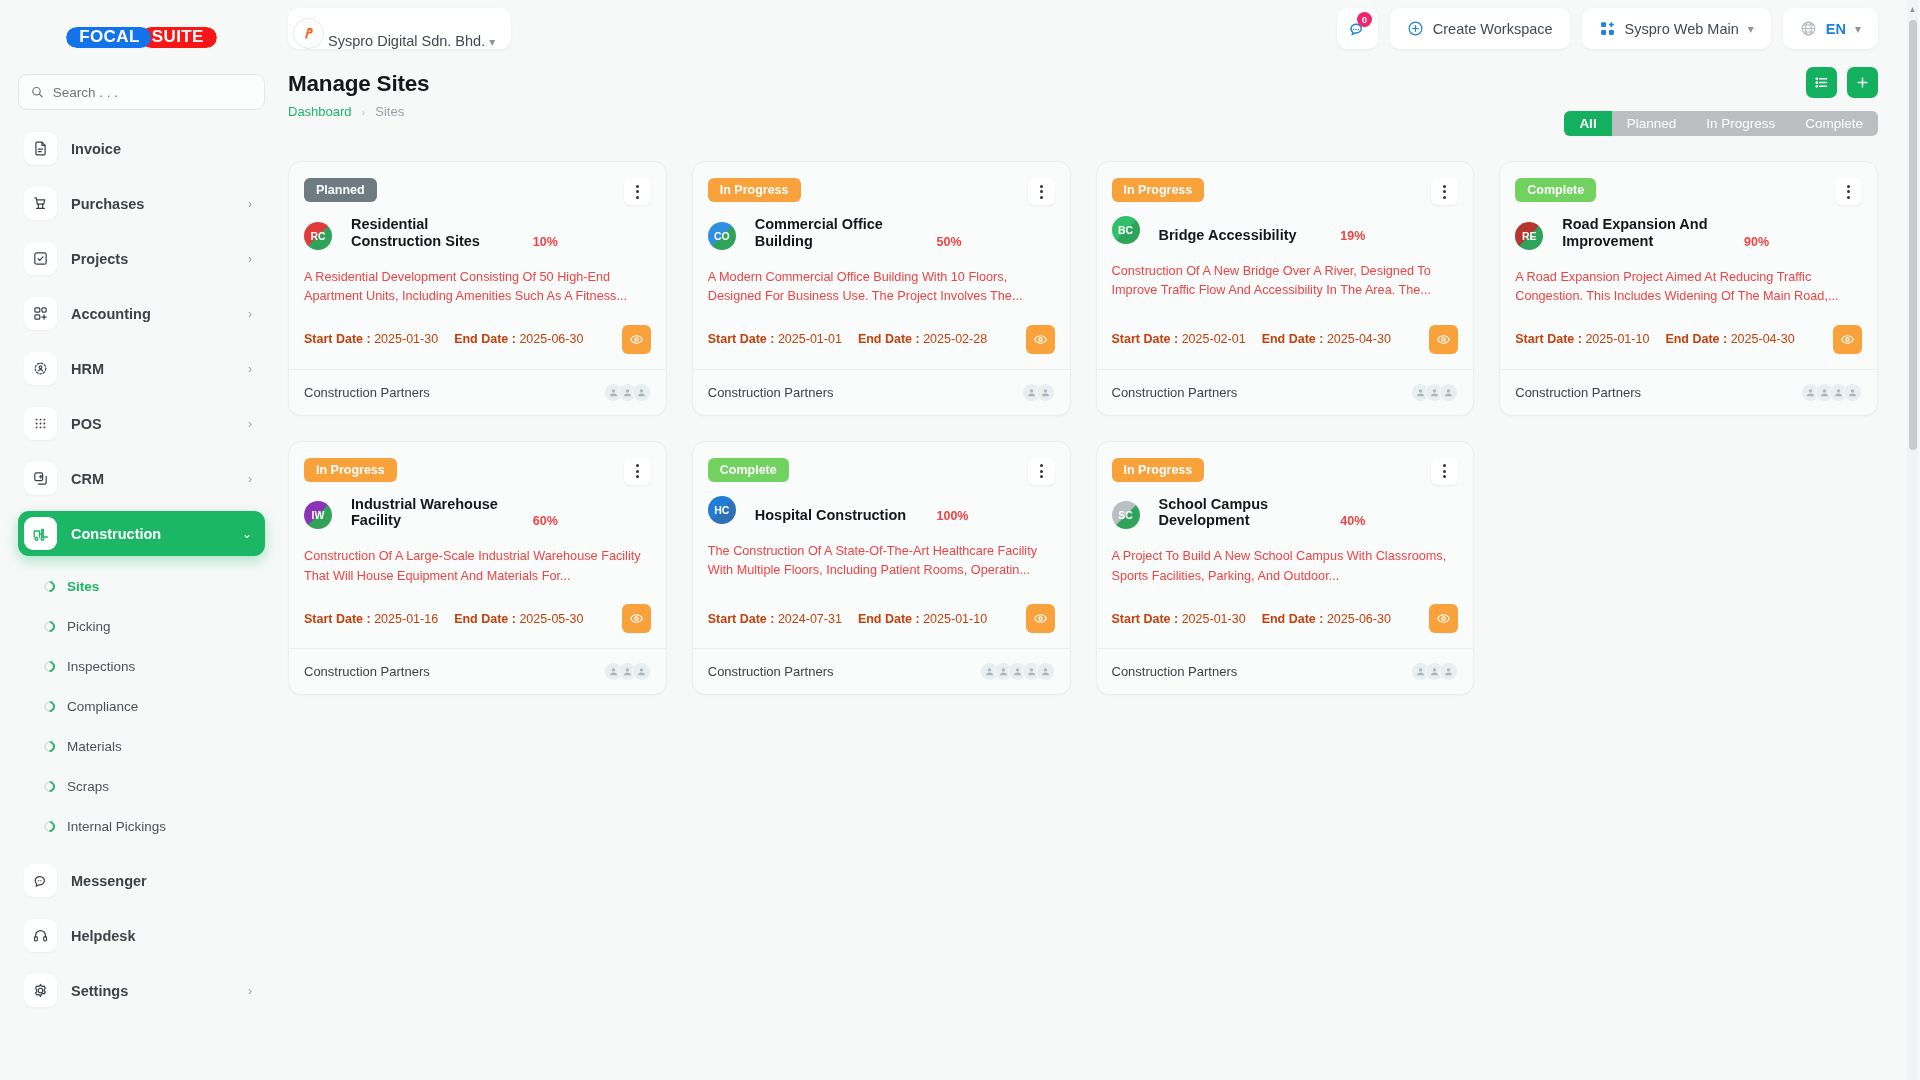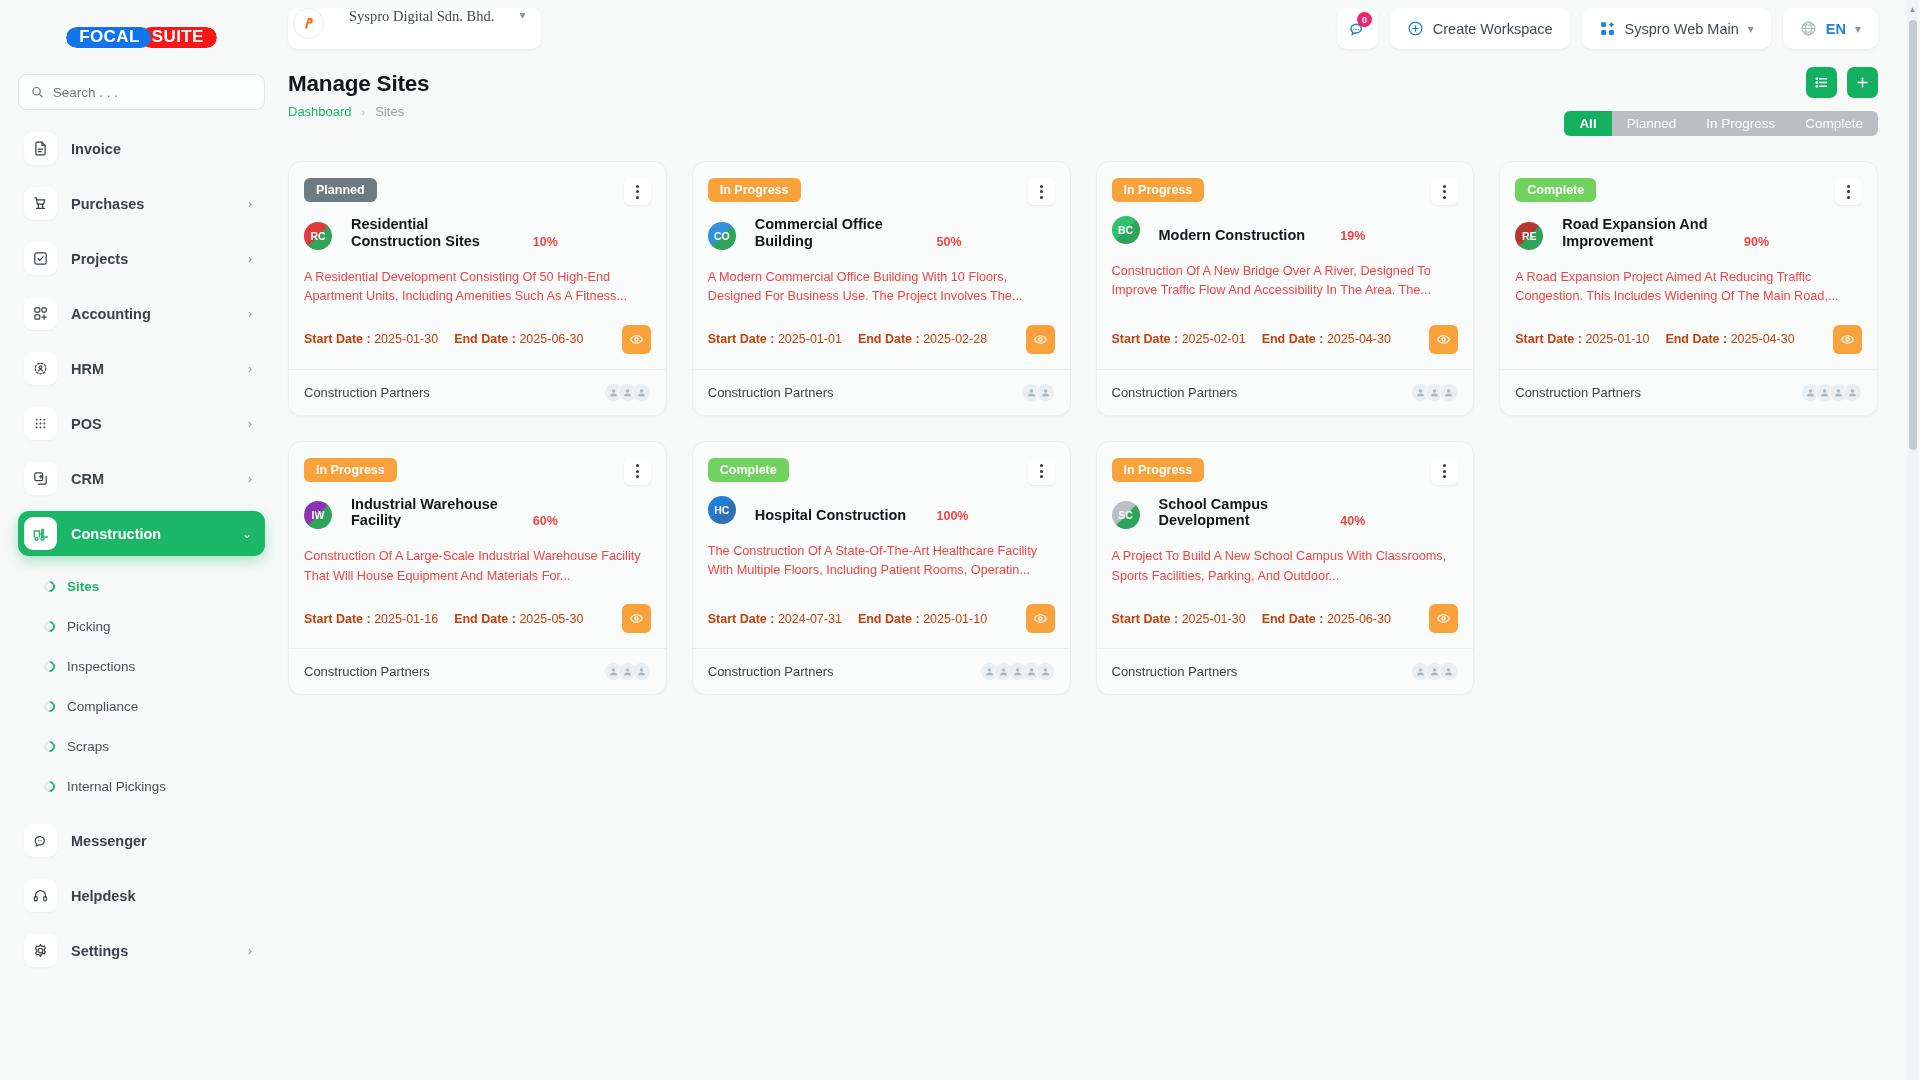--- a/index.html
+++ b/index.html
@@ -59,22 +59,22 @@
   }
   .sub-item .lbl { font-size: 13.5px; color: #4b5256; }
   .sub-item.active .lbl { color: #1cb667; font-weight: 600; }
 
   
   .main { flex: 1; height: 1080px; position: relative; overflow: hidden; }
   .topbar {
     height: 57px; display: flex; align-items: center; padding: 0 42px 0 5px; gap: 12px;
   }
   .ws-pill {
-    display: flex; align-items: flex-start; gap: 25px; height: 41px; background: #fff;
-    border-radius: 10px; padding: 0 16px 0 5px; box-shadow: 0 1px 3px rgba(16,24,40,.06); font-family: Liberation Serif, serif;
+    display: flex; align-items: flex-end; gap: 4px; height: 41px; background: #fff;
+    border-radius: 10px; padding: 0 16px 0 5px; box-shadow: 0 1px 3px rgba(16,24,40,.06);
   }
   .ws-pill .av {
     width: 31px; height: 31px; border-radius: 50%; background: #fff;
     border: 1px solid #dfeaf5; display: flex; align-items: center; justify-content: center;
     color: #f4671f; font-weight: bold; font-size: 17px;
   }
   .ws-pill .nm { font-size: 14.5px; color: #414a50; }
   .spacer { flex: 1; }
   .icon-btn {
     width: 41px; height: 41px; background: #fff; border-radius: 10px;
@@ -323,20 +323,24 @@
         <div class="sub-item">
           <span class="dot"></span>
           <span class="lbl">Inspections</span>
         </div>
         <div class="sub-item">
           <span class="dot"></span>
           <span class="lbl">Compliance</span>
         </div>
         <div class="sub-item">
           <span class="dot"></span>
+          <span class="lbl">Materials</span>
+        </div>
+        <div class="sub-item">
+          <span class="dot"></span>
           <span class="lbl">Scraps</span>
         </div>
         <div class="sub-item">
           <span class="dot"></span>
           <span class="lbl">Internal Pickings</span>
         </div>
       </div>
     <div id="bottom-list" style="margin-top: 12px;">
         <div class="nav-item">
           <span class="ic">
@@ -590,21 +594,21 @@
       <div class="card-top">
         <span class="status progress">In Progress</span>
         <span class="kebab">
                 <i></i>
                 <i></i>
                 <i></i>
               </span>
       </div>
       <div class="card-mid">
         <span class="avatar" style="background:linear-gradient(135deg, #2fc06a 0%, #2fc06a 48%, #2fa35a 52%, #2fa35a 100%)">BC</span>
-        <span class="site-name">Modern Construction</span>
+        <span class="site-name">Bridge Accessibility</span>
         <span class="prog-wrap">
           <span class="prog-bar">
             <span class="prog-fill" style="width:19%"></span>
           </span>
           <span class="prog-val">19%</span>
         </span>
       </div>
       <div class="card-desc">Construction Of A New Bridge Over A River, Designed To Improve Traffic Flow And Accessibility In The Area. The...</div>
       <div class="card-dates">
         <span class="date-txt">

